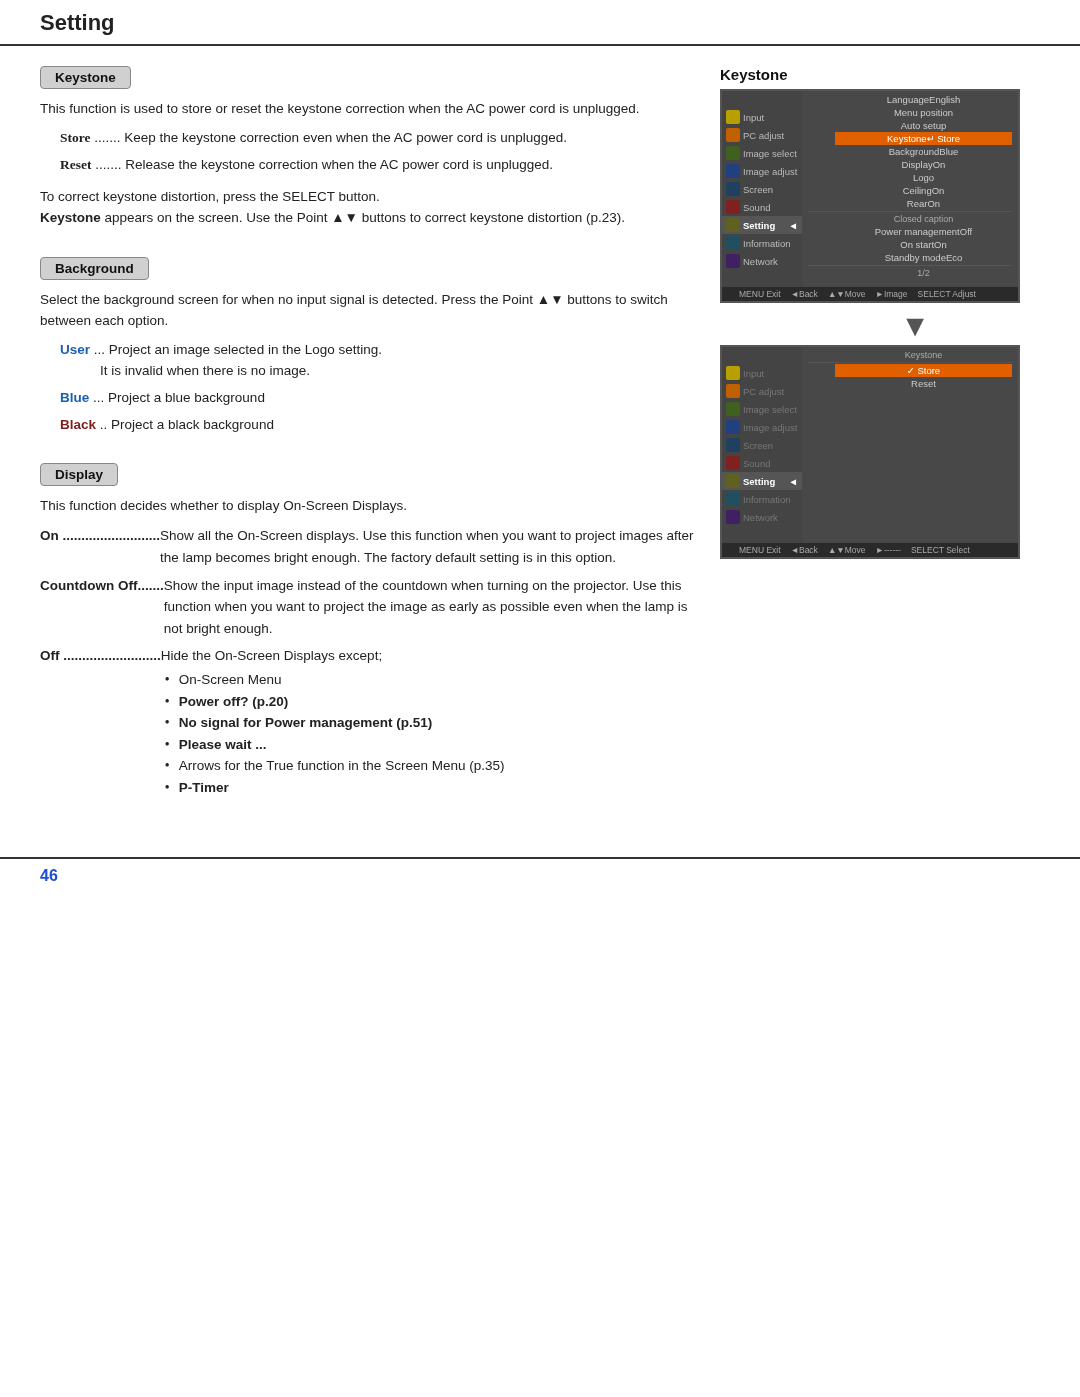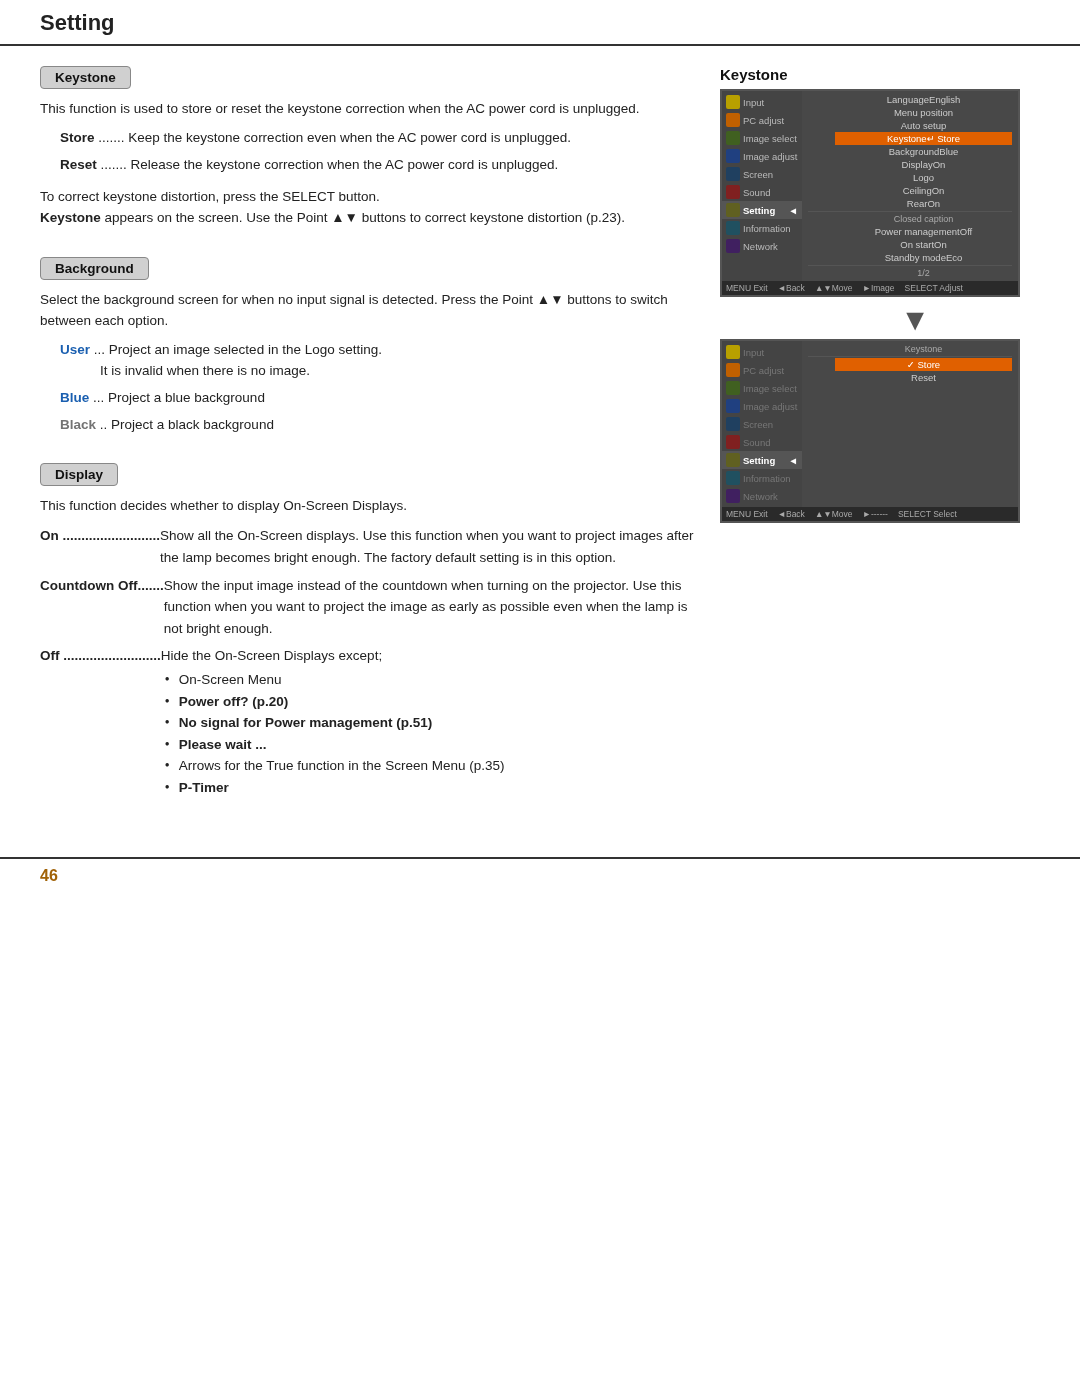--- a/index.html
+++ b/index.html
@@ -55,20 +55,21 @@
       color: #222;
     }
     .indent-block {
       margin-left: 20px;
       margin-bottom: 6px;
       font-size: 13.5px;
       line-height: 1.55;
     }
     .indent-block .term {
       font-weight: bold;
+      font-family: Liberation Serif, serif;
     }
     .keystone-note {
       font-size: 13.5px;
       line-height: 1.6;
       margin-top: 10px;
       margin-bottom: 10px;
     }
     .keystone-note b { font-weight: bold; }
 
     
@@ -85,21 +86,21 @@
       font-size: 10.5px;
       color: #ccc;
       margin-bottom: 8px;
     }
     .osd-sidebar {
       display: flex;
     }
     .osd-left {
       width: 80px;
       background: #444;
-      padding: 2px 0;
+      padding: 17px 0;
     }
     .osd-left-item {
       display: flex;
       align-items: center;
       padding: 2px 4px;
       gap: 3px;
       font-size: 9.5px;
       color: #bbb;
     }
     .osd-left-item.active {
@@ -140,21 +141,21 @@
       color: #fff;
     }
     .osd-right-row.subheader {
       color: #aaa;
       font-size: 9px;
     }
     .osd-bottom-bar {
       background: #2a2a2a;
       display: flex;
       gap: 10px;
-      padding: 2px 4px;
+      padding: 2px 17px;
       font-size: 8.5px;
       color: #aaa;
       align-items: flex-end;
     }
     .arrow-down {
       text-align: center;
       font-size: 30px;
       color: #555;
       margin: 2px 0 4px 70px;
       line-height: 1;
@@ -169,21 +170,21 @@
       color: #ccc;
     }
 
     
     .page-footer {
       border-top: 2px solid #333;
       padding: 8px 40px;
       margin-top: 30px;
       font-size: 16px;
       font-weight: bold;
-      color: #a16207;
+      color: #1d4ed8;
     }
 
     .display-list {
       margin-top: 6px;
       font-size: 13.5px;
       line-height: 1.6;
     }
     .display-list-row {
       display: flex;
       margin-bottom: 4px;
@@ -209,21 +210,21 @@
     }
     .bullet-list li::before {
       content: "●";
       position: absolute;
       left: 0;
       font-size: 8px;
       top: 4px;
     }
     .blue-option { color: #1a5fb0; font-weight: bold; }
     .user-option { color: #1a5fb0; font-weight: bold; }
-    .black-option { color: #737373; font-weight: bold; }
+    .black-option { color: #7f1d1d; font-weight: bold; }
     .osd-divider { border-top: 1px solid #555; margin: 1px 0; }
   </style>
 </head>
 <body>
 
 <div class="page-header">
   <span class="page-title">Setting</span>
 </div>
 
 <div class="main-content">

